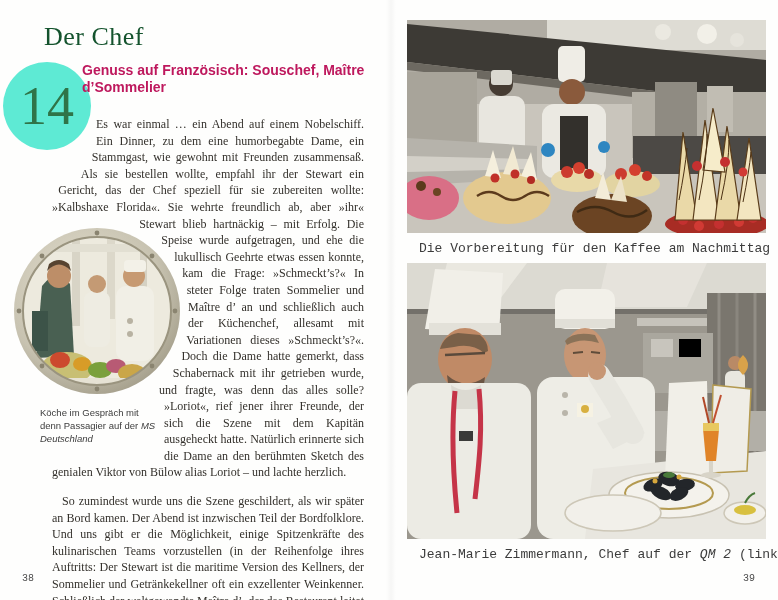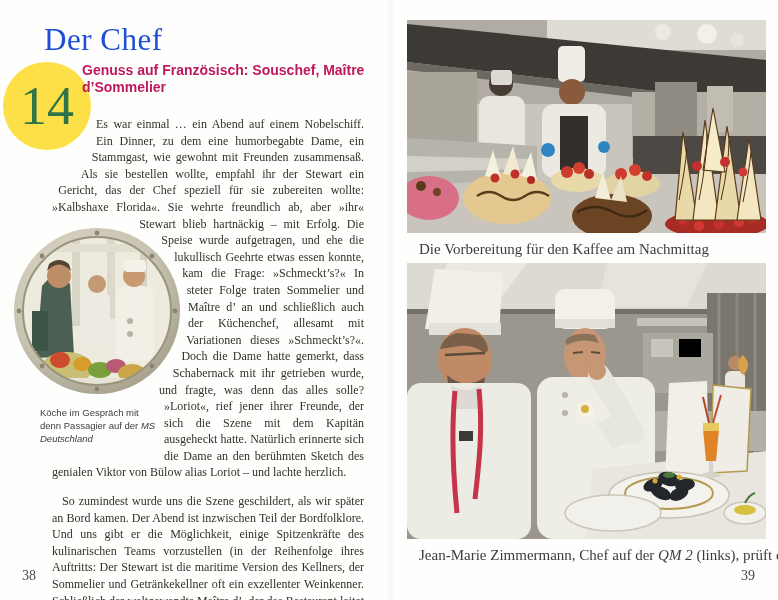--- a/index.html
+++ b/index.html
@@ -4,23 +4,23 @@
 <style>
   html,body{margin:0;padding:0;background:#ffffff;}
   .spread{position:relative;width:778px;height:600px;background:#fefefd;overflow:hidden;
           font-family:"Liberation Serif",serif;color:#33302b;}
   .gutter{position:absolute;left:386px;top:0;width:10px;height:100%;
           background:linear-gradient(90deg,rgba(0,0,0,0) 0%,rgba(0,0,0,0.03) 50%,rgba(0,0,0,0) 100%);}
 
   
   .chapter-title{position:absolute;left:44px;top:22px;margin:0;
                  font-family:"Liberation Serif",serif;font-weight:400;
-                 font-size:31px;letter-spacing:0.5px;color:#1d4ed8;}
+                 font-size:26px;letter-spacing:0.5px;color:#14532d;}
   .chapter-circle{position:absolute;left:3px;top:62px;width:88px;height:88px;border-radius:50%;
-                  background:#fde047;display:flex;align-items:center;justify-content:center;}
+                  background:#5eead4;display:flex;align-items:center;justify-content:center;}
   .chapter-circle span{font-family:"Liberation Serif",serif;font-size:54px;color:#2F7448;line-height:1;}
   .chapter-subtitle{position:absolute;left:82px;top:62px;margin:0;width:312px;
                     font-family:"Liberation Sans",sans-serif;font-weight:bold;
                     font-size:14px;line-height:17px;color:#be185d;}
 
   .bodytext{position:absolute;left:40px;top:104px;width:336px;
             font-size:12px;line-height:16.6px;text-align:justify;}
   .bodytext p{margin:12px;}
   .bodytext p.indent{text-indent:10px;}
   .sp{float:left;}
@@ -28,32 +28,32 @@
   .spB{clear:left;float:left;width:2px;height:36px;}
   .spC{clear:left;float:left;width:152px;height:172px;
        shape-outside:circle(88px at 55px 86px);shape-margin:5px;}
   .caption-float{clear:left;float:left;width:116px;height:56px;padding:6px 8px 0 0;
                  font-family:"Liberation Sans",sans-serif;font-size:9.5px;line-height:13px;
                  color:#3C3C3C;text-align:left;}
   .caption-float em{font-style:italic;}
 
   .porthole{position:absolute;left:12px;top:226px;width:170px;height:170px;}
 
-  .pagenum{position:absolute;bottom:16px;font-family:Liberation Serif, serif;
-           font-size:14px;color:#4a4a4a;}
+  .pagenum{position:absolute;bottom:16px;font-family:Liberation Mono, monospace;
+           font-size:10px;color:#4a4a4a;}
   .pagenum.pn-left{left:22px;}
   .pagenum.pn-right{right:23px;margin-left:15px;}
 
   
   .photo{position:absolute;overflow:hidden;background:#b5b1a8;}
   .photo-top{left:407px;top:20px;width:359px;height:213px;}
   .photo-bottom{left:407px;top:263px;width:359px;height:276px;}
   .photo svg{display:block;width:100%;height:100%;}
-  .photo-caption{position:absolute;font-family:Liberation Serif, serif;
-                 font-size:15px;color:#3C3C3C;white-space:nowrap;}
+  .photo-caption{position:absolute;font-family:Liberation Mono, monospace;
+                 font-size:13px;color:#3C3C3C;white-space:nowrap;}
   .photo-caption em{font-style:italic;}
   .cap-top{left:419px;top:241px;}
   .cap-bottom{left:419px;top:547px;}
 </style>
 </head>
 <body>
 
 <div class="spread">
   <div class="gutter"></div>
 

